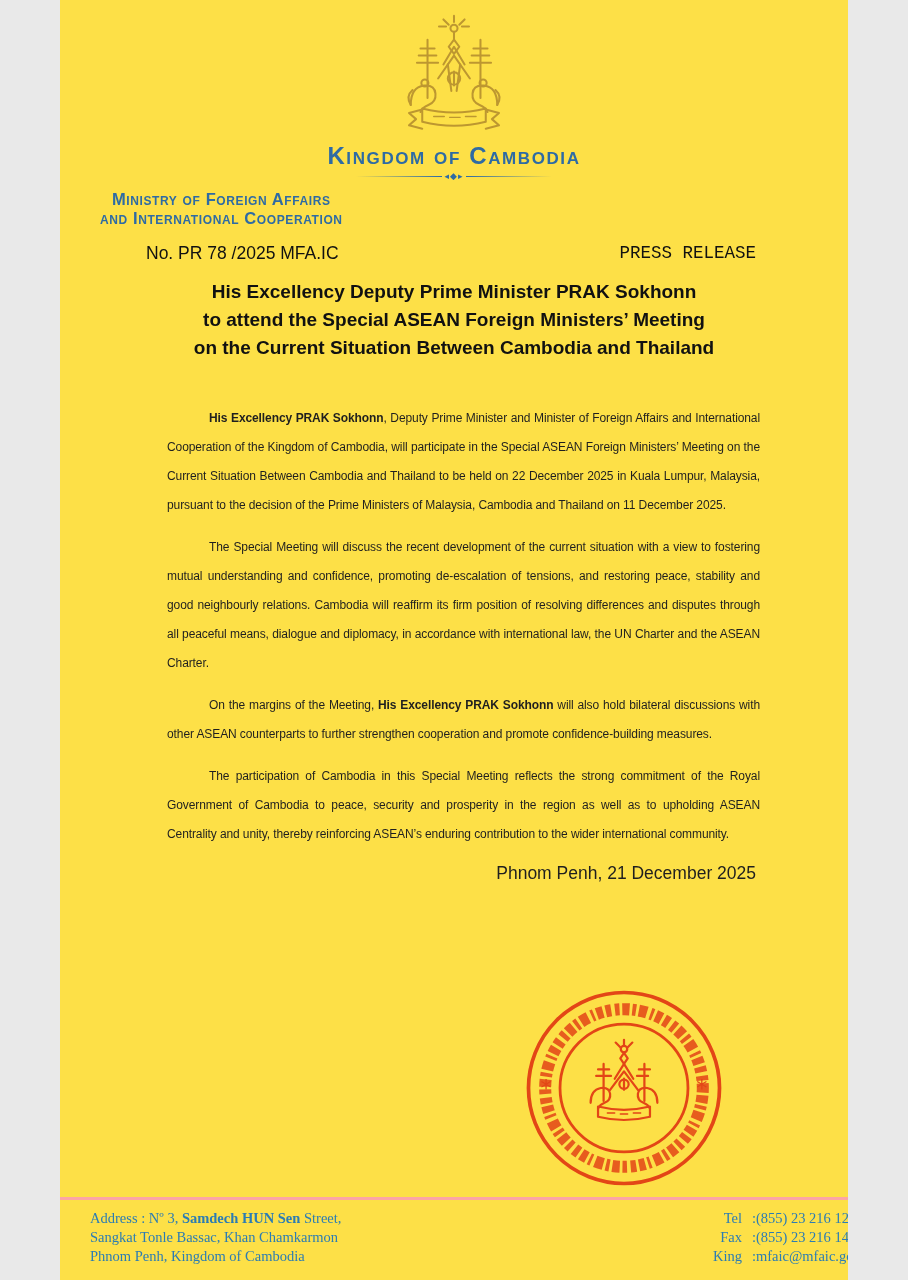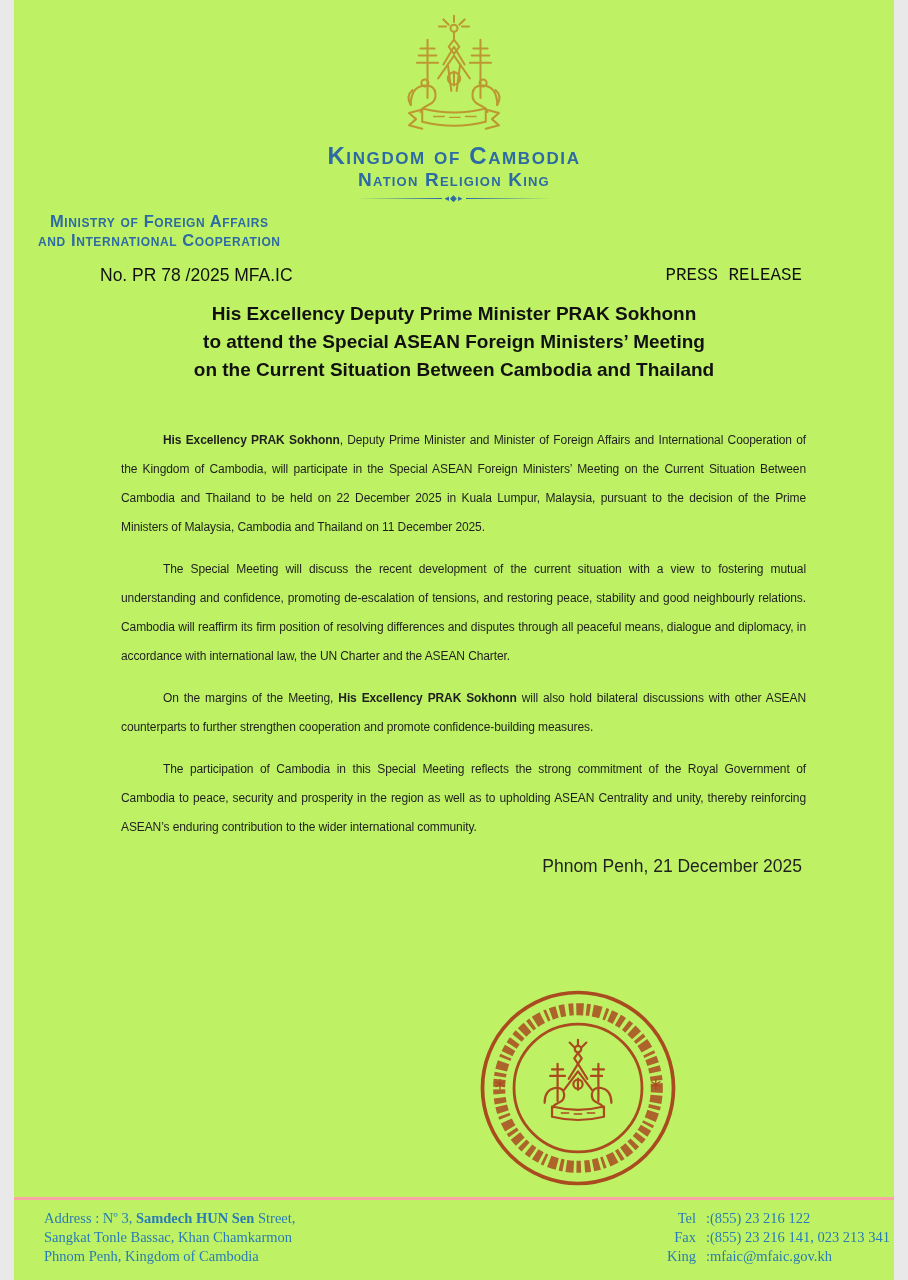--- a/index.html
+++ b/index.html
@@ -1,38 +1,38 @@
 <!DOCTYPE html>
 <html><head>
 <meta charset="utf-8">
 <style>
   * { margin:0; padding:0; box-sizing:border-box; }
   html,body { background:#e9e9e9; }
   .page {
-    position:relative; width:880px; height:1280px; margin:0 auto;
-    background:#bef264; overflow:hidden;
+    position:relative; width:788px; height:1280px; margin:0 auto;
+    background:#fde047; overflow:hidden;
     font-family:"Liberation Sans", sans-serif; color:#1f1f1f;
   }
   
   .header { text-align:center; padding-top:12px; }
   .crest { display:inline-block; line-height:0; }
   .kingdom-title {
     font-variant:small-caps; font-weight:bold; color:#2E6BA4;
     font-size:24px; line-height:27px; letter-spacing:1.6px;
   }
   .motto {
     font-variant:small-caps; font-weight:bold; color:#2E6BA4;
     font-size:19px; line-height:22px; letter-spacing:1.2px;
   }
   .divider { display:flex; align-items:center; justify-content:center; margin-top:1px; height:12px; }
   .divider .line-l { width:86px; height:1px; background:linear-gradient(to right, rgba(46,107,164,0), #2E6BA4); }
   .divider .line-r { width:86px; height:1px; background:linear-gradient(to left, rgba(46,107,164,0), #2E6BA4); }
   .divider .orn { color:#2E6BA4; font-size:9px; letter-spacing:1px; padding:0 3px; }
   
-  .ministry-wrap { margin:8px 0 0 24px; }
+  .ministry-wrap { margin:8px 0 0 40px; }
   .ministry {
     display:inline-block; text-align:center;
     font-variant:small-caps; font-weight:bold; color:#2E6BA4;
     font-size:16.5px; line-height:19px; letter-spacing:0.6px;
   }
   
   .doc-row {
     display:flex; justify-content:space-between;
     margin:15px 92px 0 86px; font-size:17.5px; color:#111;
   }
@@ -101,21 +101,20 @@
           <circle cx="118" cy="79" r="4"></circle>
 
           <path d="M49,108 q36,9 72,0 l0,15 q-36,9 -72,0 z"></path>
           <path d="M49,109 l-15,4 8,7 -8,7 15,4"></path>
           <path d="M121,109 l15,4 -8,7 8,7 -15,4"></path>
           <path d="M62,117 h12 M80,118 h12 M98,117 h12" stroke-width="1.6"></path>
         </g>
       </svg>
     </span>
     <div class="kingdom-title">Kingdom of Cambodia</div>
-    <div class="motto">Nation Religion King</div>
     <div class="divider">
       <span class="line-l"></span>
       <span class="orn">◂◆▸</span>
       <span class="line-r"></span>
     </div>
   </div>
 
   <div class="ministry-wrap">
     <div class="ministry">
       <div>Ministry of Foreign Affairs</div>

